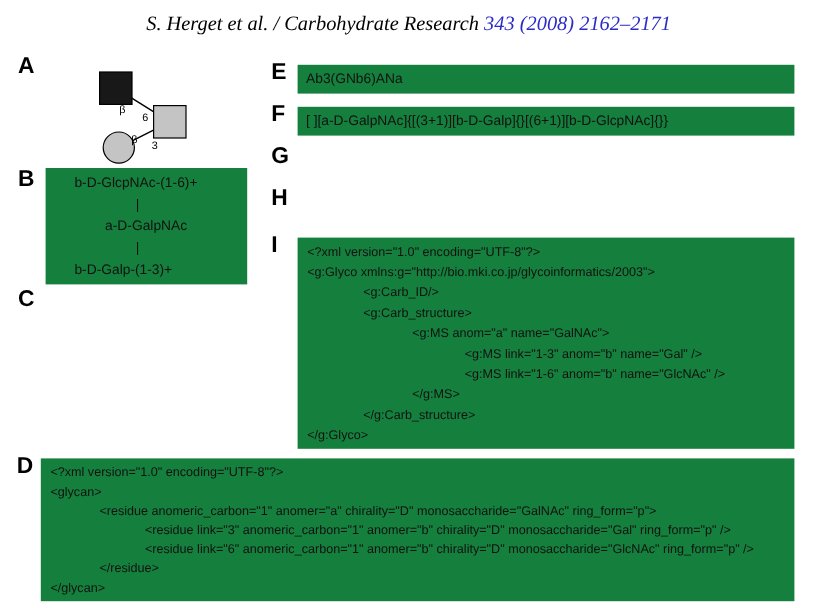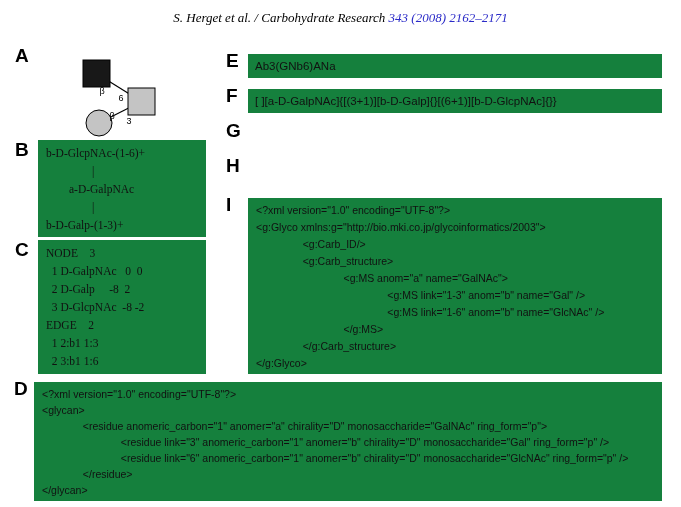--- a/index.html
+++ b/index.html
@@ -3,32 +3,32 @@
 <meta charset="utf-8">
 <style>
   * { margin:0; padding:0; box-sizing:border-box; }
   html, body { background:#ffffff; }
   .page {
     position:relative; width:681px; height:507px; background:#fff;
     font-family:"Liberation Sans", sans-serif; color:#111; overflow:hidden;
   }
   .running-head {
     position:absolute; top:10px; left:0; width:100%; text-align:center;
-    font-style:italic; font-size:13px;
+    font-style:italic; font-size:17px;
     font-family:"Liberation Serif", serif; color:#000;
   }
   .running-head .blue { color:#2b2bc8; }
   .plabel {
     position:absolute; font-weight:bold; font-size:19px; color:#000;
     font-family:"Liberation Sans", sans-serif;
   }
   .gbox { position:absolute; background:#15803d; }
   .mono {
-    font-family:Liberation Serif, serif; font-size:11.5px;
-    line-height:18px; white-space:pre; padding:4px 8px; color:#111;
+    font-family:Liberation Sans, sans-serif; font-size:11.5px;
+    line-height:18px; white-space:pre; padding:4px 24px; color:#111;
   }
   .xml {
     font-family:"Liberation Sans", sans-serif; font-size:10.5px;
     line-height:16px; white-space:pre; padding:4px 8px 0 8px; color:#111;
   }
   .xml-i { line-height:17px; }
   .bar { left:248px; width:414px; height:24px; display:flex; align-items:center; }
   .bart { font-size:11.5px; padding-left:7px; white-space:pre; color:#111; }
   .diagram { position:absolute; }
   .edge { stroke:#000; stroke-width:1.2; }
@@ -61,27 +61,20 @@
   </svg>
 
   <div class="plabel" style="left:15px; top:139px">B</div>
   <div class="gbox mono" style="left:38px; top:140px; width:168px; height:97px">b-D-GlcpNAc-(1-6)+
                 |
         a-D-GalpNAc
                 |
 b-D-Galp-(1-3)+</div>
 
   <div class="plabel" style="left:15px; top:239px">C</div>
-  <div class="gbox mono" style="left:38px; top:240px; width:168px; height:134px">NODE    3
-  1 D-GalpNAc   0  0
-  2 D-Galp     -8  2
-  3 D-GlcpNAc  -8 -2
-EDGE    2
-  1 2:b1 1:3
-  2 3:b1 1:6</div>
 
   <div class="plabel" style="left:14px; top:378px">D</div>
   <div class="gbox xml" style="left:34px; top:382px; width:628px; height:119px">&lt;?xml version="1.0" encoding="UTF-8"?&gt;
 &lt;glycan&gt;
               &lt;residue anomeric_carbon="1" anomer="a" chirality="D" monosaccharide="GalNAc" ring_form="p"&gt;
                            &lt;residue link="3" anomeric_carbon="1" anomer="b" chirality="D" monosaccharide="Gal" ring_form="p" /&gt;
                            &lt;residue link="6" anomeric_carbon="1" anomer="b" chirality="D" monosaccharide="GlcNAc" ring_form="p" /&gt;
               &lt;/residue&gt;
 &lt;/glycan&gt;</div>
 

